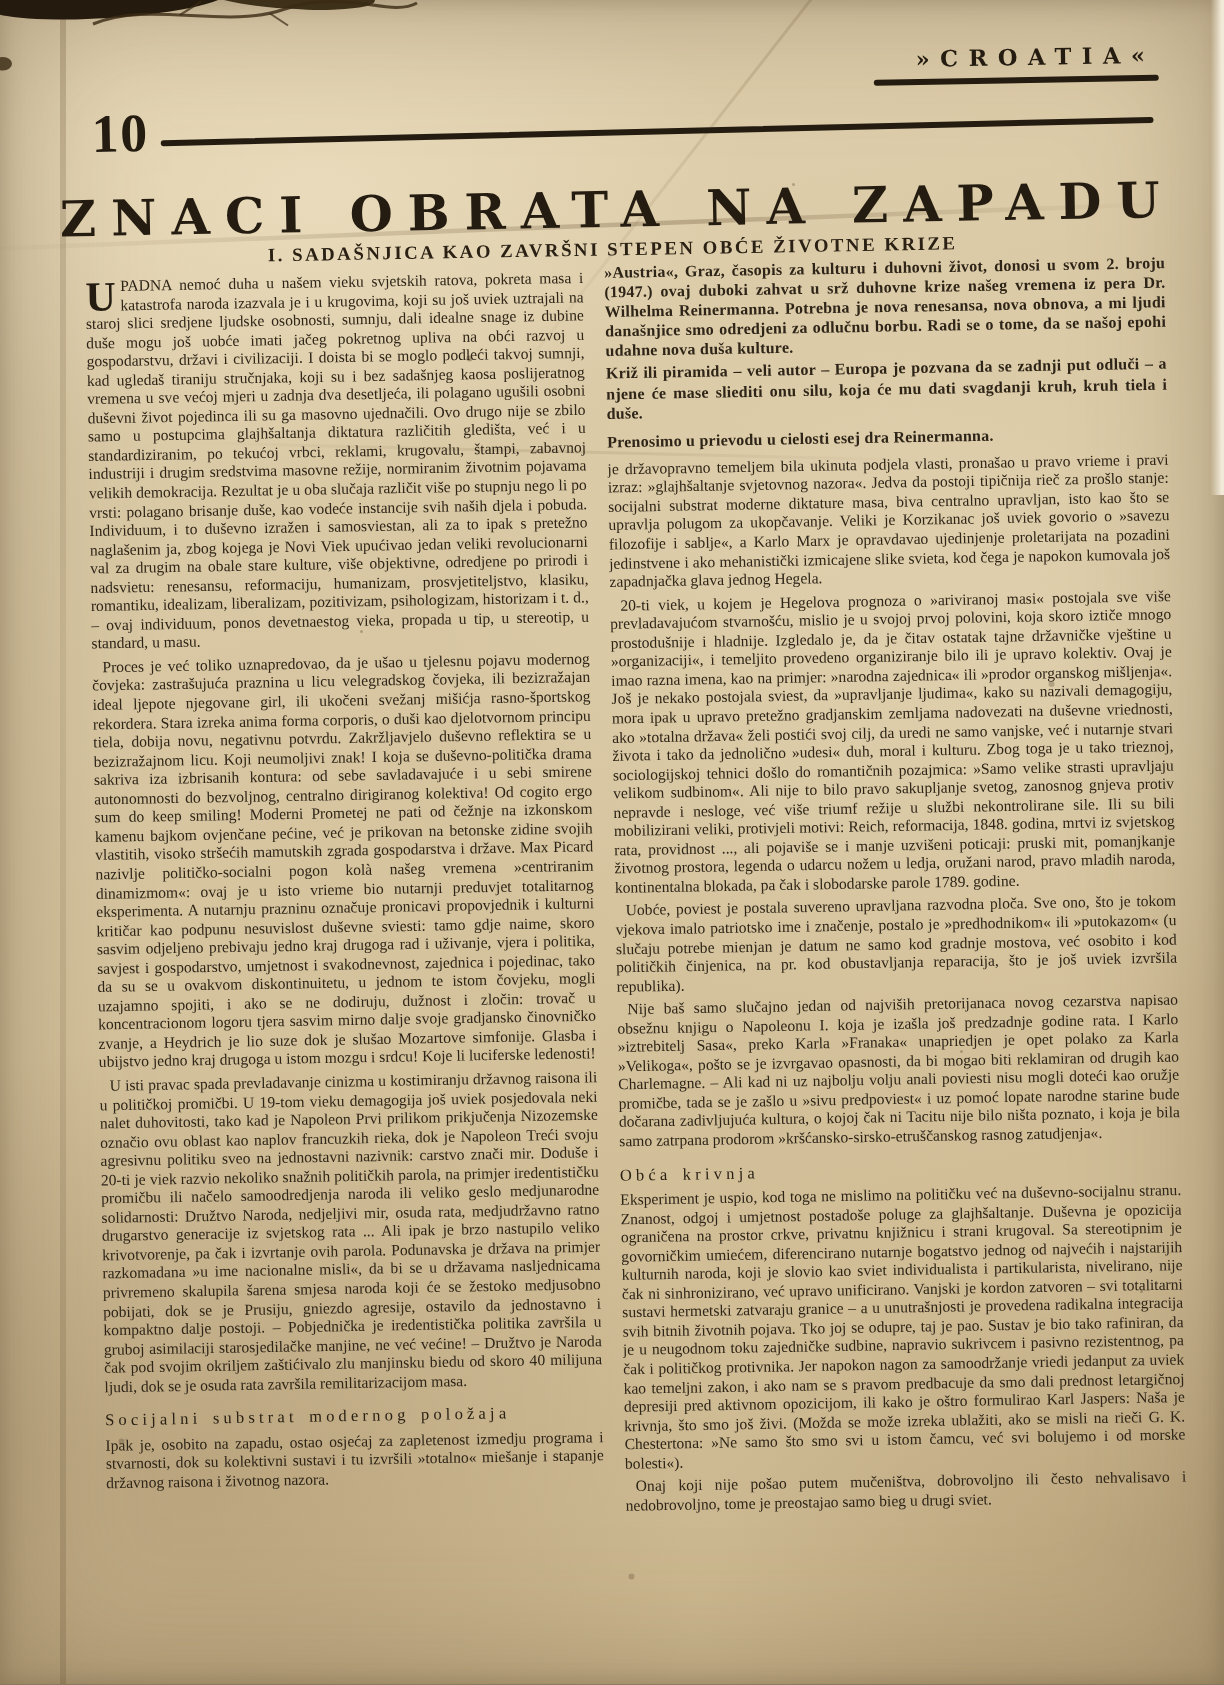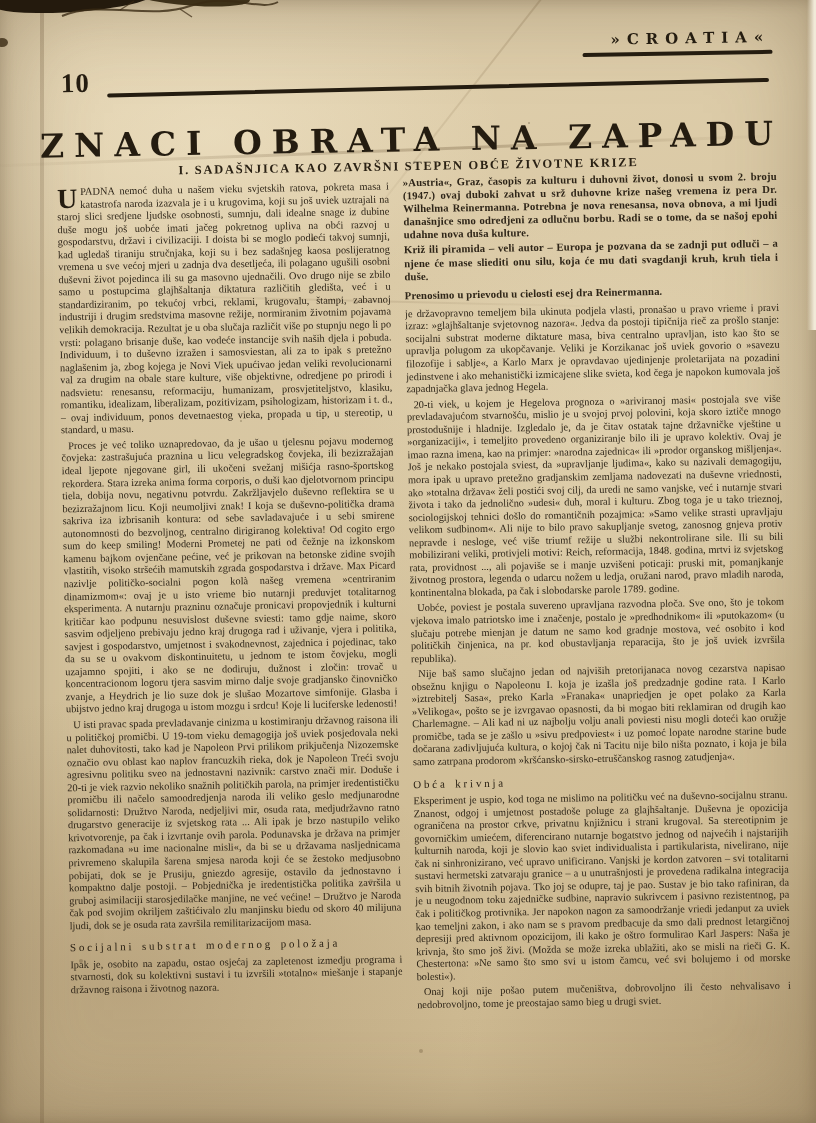--- a/index.html
+++ b/index.html
@@ -30,21 +30,21 @@
   .torn.t2{left:135px;top:-13px;width:115px;height:19px;background:#33260f;border-radius:0 0 45% 70%;transform:rotate(2deg);opacity:.92;}
   .torn.t3{left:-4px;top:38px;width:12px;height:9px;background:#3a2b14;border-radius:50%;opacity:.8;}
   .twig{position:absolute;left:60px;top:-2px;}
   .specks{position:absolute;left:0;top:0;width:2px;height:2px;border-radius:50%;background:transparent;
     box-shadow:312px 238px 0 1px rgba(70,52,28,.35),528px 122px 0 rgba(70,52,28,.3),
       700px 455px 0 1px rgba(70,52,28,.28),150px 620px 0 rgba(70,52,28,.32),
       80px 960px 0 1px rgba(70,52,28,.28),760px 860px 0 rgba(70,52,28,.3),
       420px 1050px 0 1px rgba(70,52,28,.25),240px 420px 0 rgba(70,52,28,.3),
       640px 700px 0 rgba(70,52,28,.3),370px 880px 0 1px rgba(70,52,28,.22);}
   .print{position:absolute;inset:0;transform:rotate(-1deg);transform-origin:420px 140px;}
-  .page-number{position:absolute;left:62px;top:62px;font-size:27px;font-weight:700;letter-spacing:1px;color:#241c10;}
+  .page-number{position:absolute;left:62px;top:62px;font-size:36px;font-weight:700;letter-spacing:1px;color:#241c10;}
   .rule-main{position:absolute;left:108px;top:86px;width:662px;height:4px;background:#241c10;transform:rotate(-.35deg);border-radius:2px;}
   .masthead{position:absolute;right:44px;top:34px;font-size:15px;font-weight:700;letter-spacing:7px;color:#241c10;font-family:"DejaVu Serif",serif;}
   .rule-mast{position:absolute;right:42px;top:56px;width:190px;height:4px;background:#241c10;border-radius:2px;}
   .title{position:absolute;left:40px;top:98px;width:736px;text-align:center;
     font-family:"DejaVu Serif",serif;font-size:33px;font-weight:700;letter-spacing:10px;color:#241c10;white-space:nowrap;}
   .subtitle{position:absolute;left:40px;top:149px;width:736px;text-align:center;
     font-size:12.5px;font-weight:700;letter-spacing:1.7px;color:#2a2114;}
   .col{position:absolute;text-align:justify;font-size:10.4px;line-height:12.55px;color:#2e2518;}
   .col p{margin:0 0 3px 0;text-indent:7px;}
   .col p.noindent{text-indent:0;}

